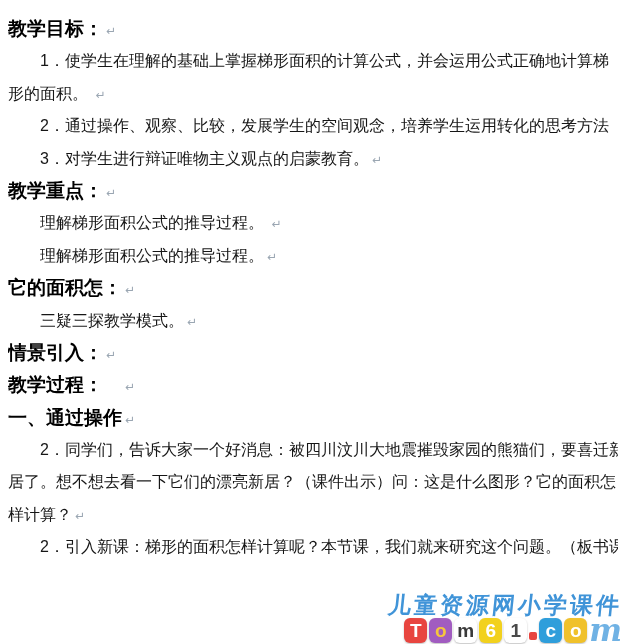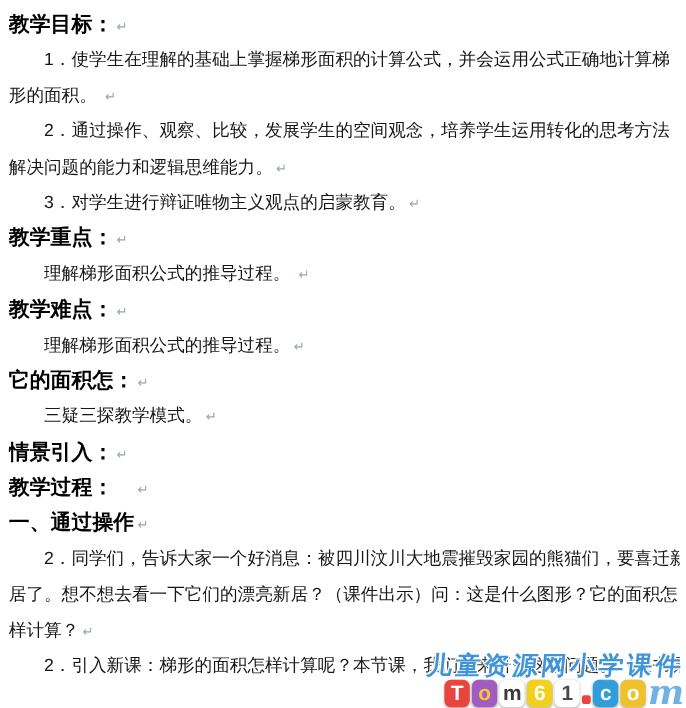--- a/index.html
+++ b/index.html
@@ -11,21 +11,21 @@
     width: 624px; height: 644px;
     overflow: hidden;
     background: #ffffff;
     font-family: "Liberation Sans", "DejaVu Sans", sans-serif;
   }
   .doc {
     padding: 10px 6px 0 8px;
   }
   .line {
     height: 32.4px;
-    line-height: 26px;
+    line-height: 38px;
     white-space: pre;
     overflow: hidden;
     font-size: 16px;
     color: #161616;
   }
   .line.heading {
     font-size: 19px;
     font-weight: bold;
     color: #000000;
   }
@@ -91,25 +91,23 @@
 </style>
 </head>
 <body>
 
 <div class="page">
   <div class="doc" id="doc">
       <div class="line heading"><span>教学目标：</span><span class="pilcrow">↵</span></div>
       <div class="line body first"><span>1．使学生在理解的基础上掌握梯形面积的计算公式，并会运用公式正确地计算梯</span></div>
       <div class="line body"><span>形的面积。 </span><span class="pilcrow">↵</span></div>
       <div class="line body first"><span>2．通过操作、观察、比较，发展学生的空间观念，培养学生运用转化的思考方法</span></div>
-      <div class="line body"><span>解决问题的能力和逻辑思维能力。</span><span class="pilcrow">↵</span></div>
       <div class="line body first"><span>3．对学生进行辩证唯物主义观点的启蒙教育。</span><span class="pilcrow">↵</span></div>
       <div class="line heading"><span>教学重点：</span><span class="pilcrow">↵</span></div>
       <div class="line body first"><span>理解梯形面积公式的推导过程。 </span><span class="pilcrow">↵</span></div>
-      <div class="line heading"><span>教学难点：</span><span class="pilcrow">↵</span></div>
       <div class="line body first"><span>理解梯形面积公式的推导过程。</span><span class="pilcrow">↵</span></div>
       <div class="line heading"><span>它的面积怎：</span><span class="pilcrow">↵</span></div>
       <div class="line body first"><span>三疑三探教学模式。</span><span class="pilcrow">↵</span></div>
       <div class="line heading"><span>情景引入：</span><span class="pilcrow">↵</span></div>
       <div class="line heading"><span>教学过程：　</span><span class="pilcrow">↵</span></div>
       <div class="line heading"><span>一、通过操作</span><span class="pilcrow">↵</span></div>
       <div class="line body first"><span>2．同学们，告诉大家一个好消息：被四川汶川大地震摧毁家园的熊猫们，要喜迁新</span></div>
       <div class="line body"><span>居了。想不想去看一下它们的漂亮新居？（课件出示）问：这是什么图形？它的面积怎</span></div>
       <div class="line body"><span>样计算？</span><span class="pilcrow">↵</span></div>
       <div class="line body first"><span>2．引入新课：梯形的面积怎样计算呢？本节课，我们就来研究这个问题。（板书课</span></div>

